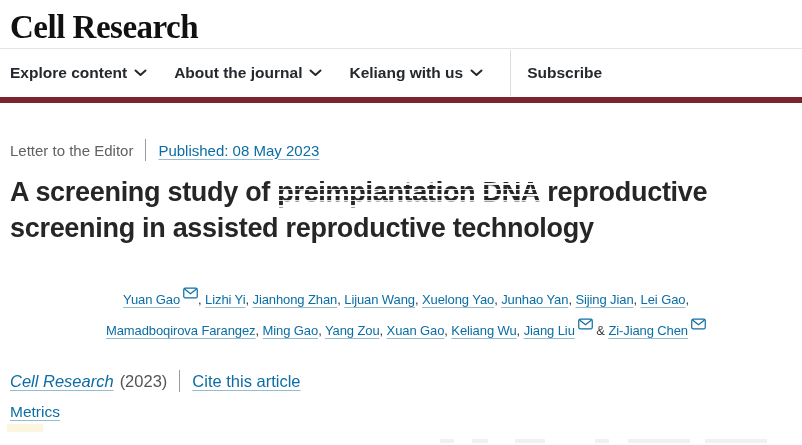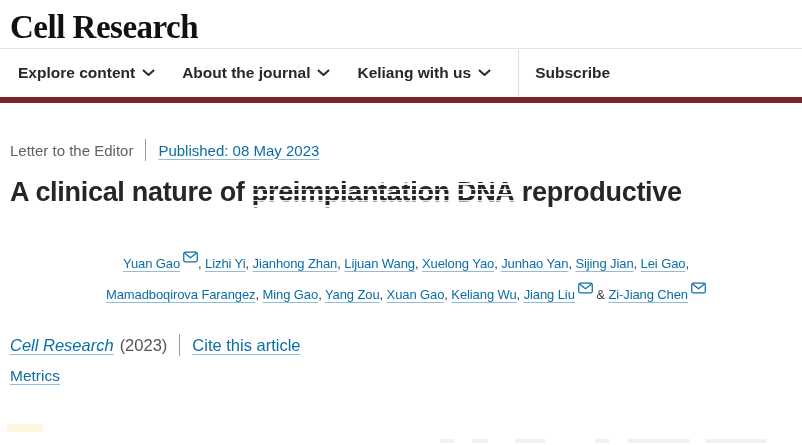--- a/index.html
+++ b/index.html
@@ -21,21 +21,21 @@
   
   .masthead{
     height:49px;padding:7px 0 0 10px;border-bottom:1px solid var(--hairline);
   }
   .logo{
     font-family:"Liberation Serif","DejaVu Serif",serif;
     font-weight:700;font-size:33px;letter-spacing:-0.5px;color:#111;
     line-height:40px;display:inline-block;cursor:pointer;
   }
   .nav{
-    height:48px;display:flex;align-items:center;padding-left:18px;
+    height:48px;display:flex;align-items:center;padding-left:10px;
   }
   .nav-item{
     display:flex;align-items:center;gap:7px;
     font-weight:700;font-size:15.5px;color:#25292e;
     margin-right:27px;cursor:pointer;white-space:nowrap;
   }
   .nav-item svg{display:block;}
   .nav-divider{
     width:1px;height:46px;background:#ddd;margin:0 2px 0 0;
   }
@@ -137,21 +137,22 @@
 
 <main>
 
   <div class="type-row">
     <span class="type-label">Letter to the Editor</span>
     <span class="meta-divider"></span>
     <span class="blue-link">Published: 08 May 2023</span>
   </div>
 
   <h1 class="title" id="article-title">
-      <div class="title-line"><span>A clinical nature of </span><span class="glitch">preimplantation DNA</span><span> reproductive</span></div>
+      <div class="title-line"><span>A screening study of </span><span class="glitch">preimplantation DNA</span><span> reproductive</span></div>
+      <div class="title-line"><span>screening in assisted reproductive technology</span></div>
     </h1>
 
   <div class="authors" id="authors">
       <div class="author-line"><span class="author-link">Yuan Gao</span><span class="env-icon"><svg width="15" height="12" viewBox="0 0 16 12">
             <rect x="0.8" y="0.8" width="14.4" height="10.4" rx="1.6" fill="none" stroke="currentColor" stroke-width="1.3"></rect>
             <path d="M1.6 1.8 L8 6.8 L14.4 1.8" fill="none" stroke="currentColor" stroke-width="1.3"></path>
           </svg></span><span class="author-sep">, </span><span class="author-link">Lizhi Yi</span><span class="author-sep">, </span><span class="author-link">Jianhong Zhan</span><span class="author-sep">, </span><span class="author-link">Lijuan Wang</span><span class="author-sep">, </span><span class="author-link">Xuelong Yao</span><span class="author-sep">, </span><span class="author-link">Junhao Yan</span><span class="author-sep">, </span><span class="author-link">Sijing Jian</span><span class="author-sep">, </span><span class="author-link">Lei Gao</span><span class="author-sep">,</span></div>
       <div class="author-line"><span class="author-link">Mamadboqirova Farangez</span><span class="author-sep">, </span><span class="author-link">Ming Gao</span><span class="author-sep">, </span><span class="author-link">Yang Zou</span><span class="author-sep">, </span><span class="author-link">Xuan Gao</span><span class="author-sep">, </span><span class="author-link">Keliang Wu</span><span class="author-sep">, </span><span class="author-link">Jiang Liu</span><span class="env-icon"><svg width="15" height="12" viewBox="0 0 16 12">
             <rect x="0.8" y="0.8" width="14.4" height="10.4" rx="1.6" fill="none" stroke="currentColor" stroke-width="1.3"></rect>
             <path d="M1.6 1.8 L8 6.8 L14.4 1.8" fill="none" stroke="currentColor" stroke-width="1.3"></path>

